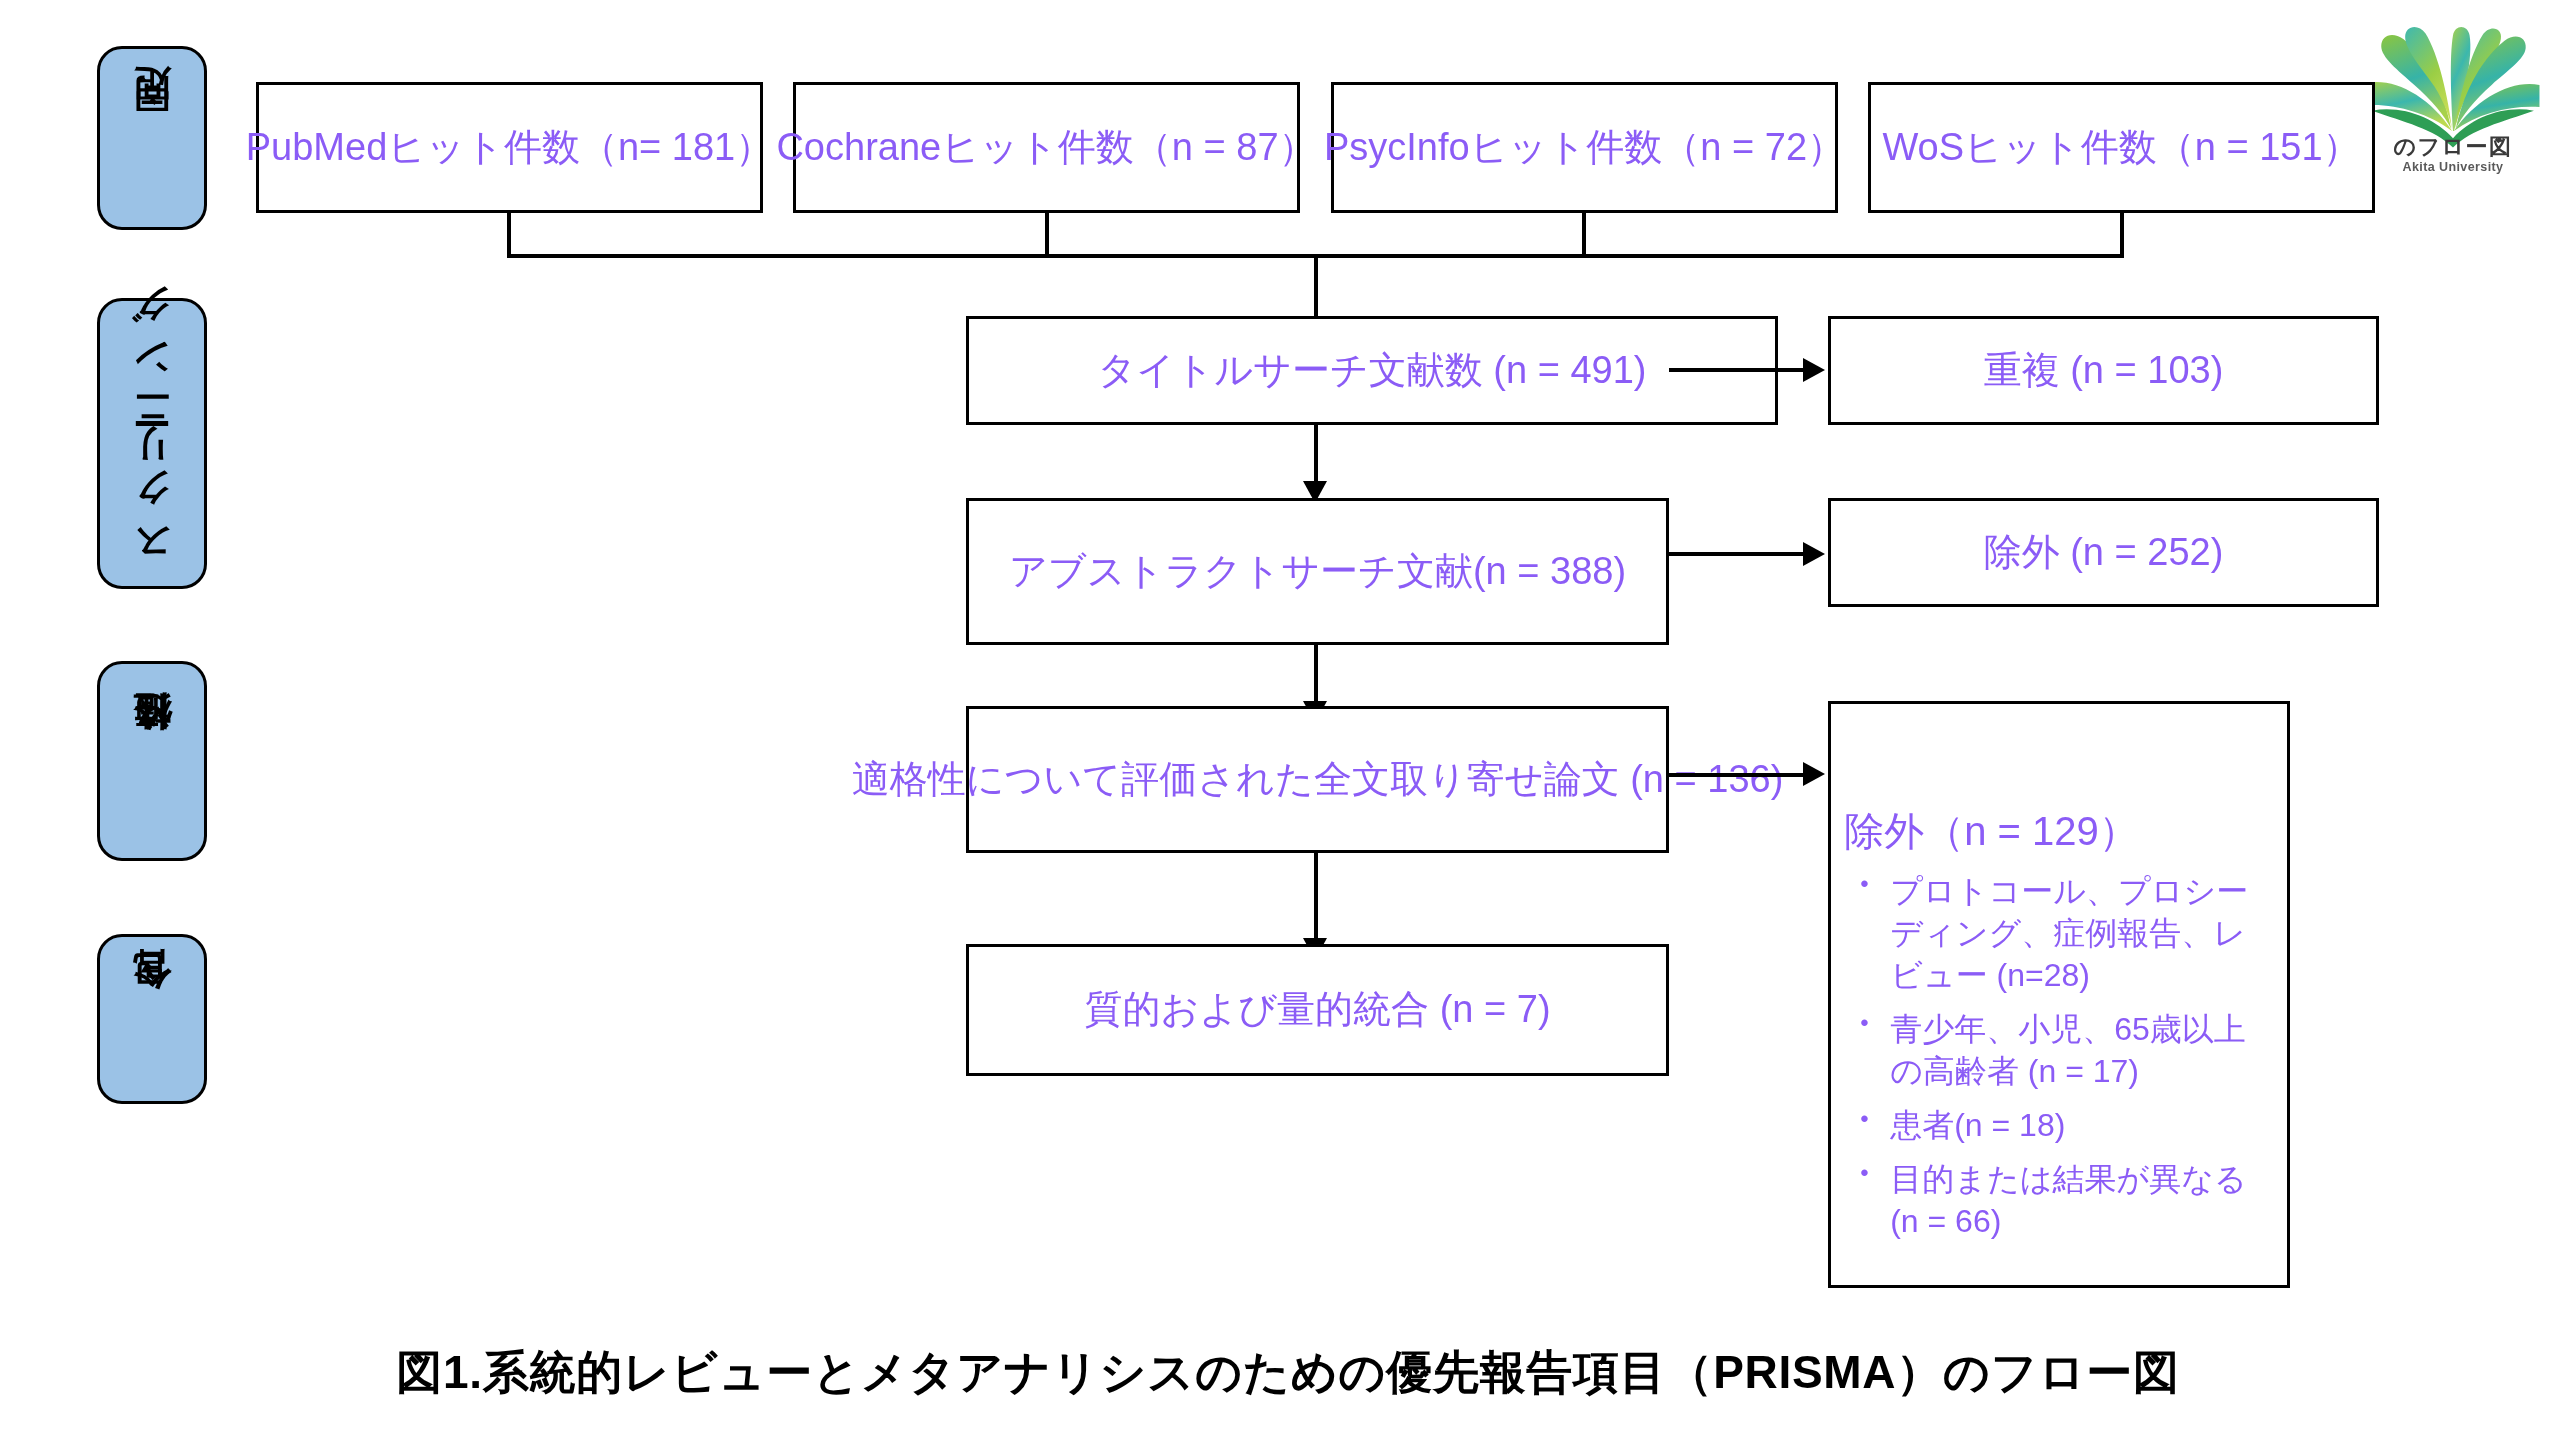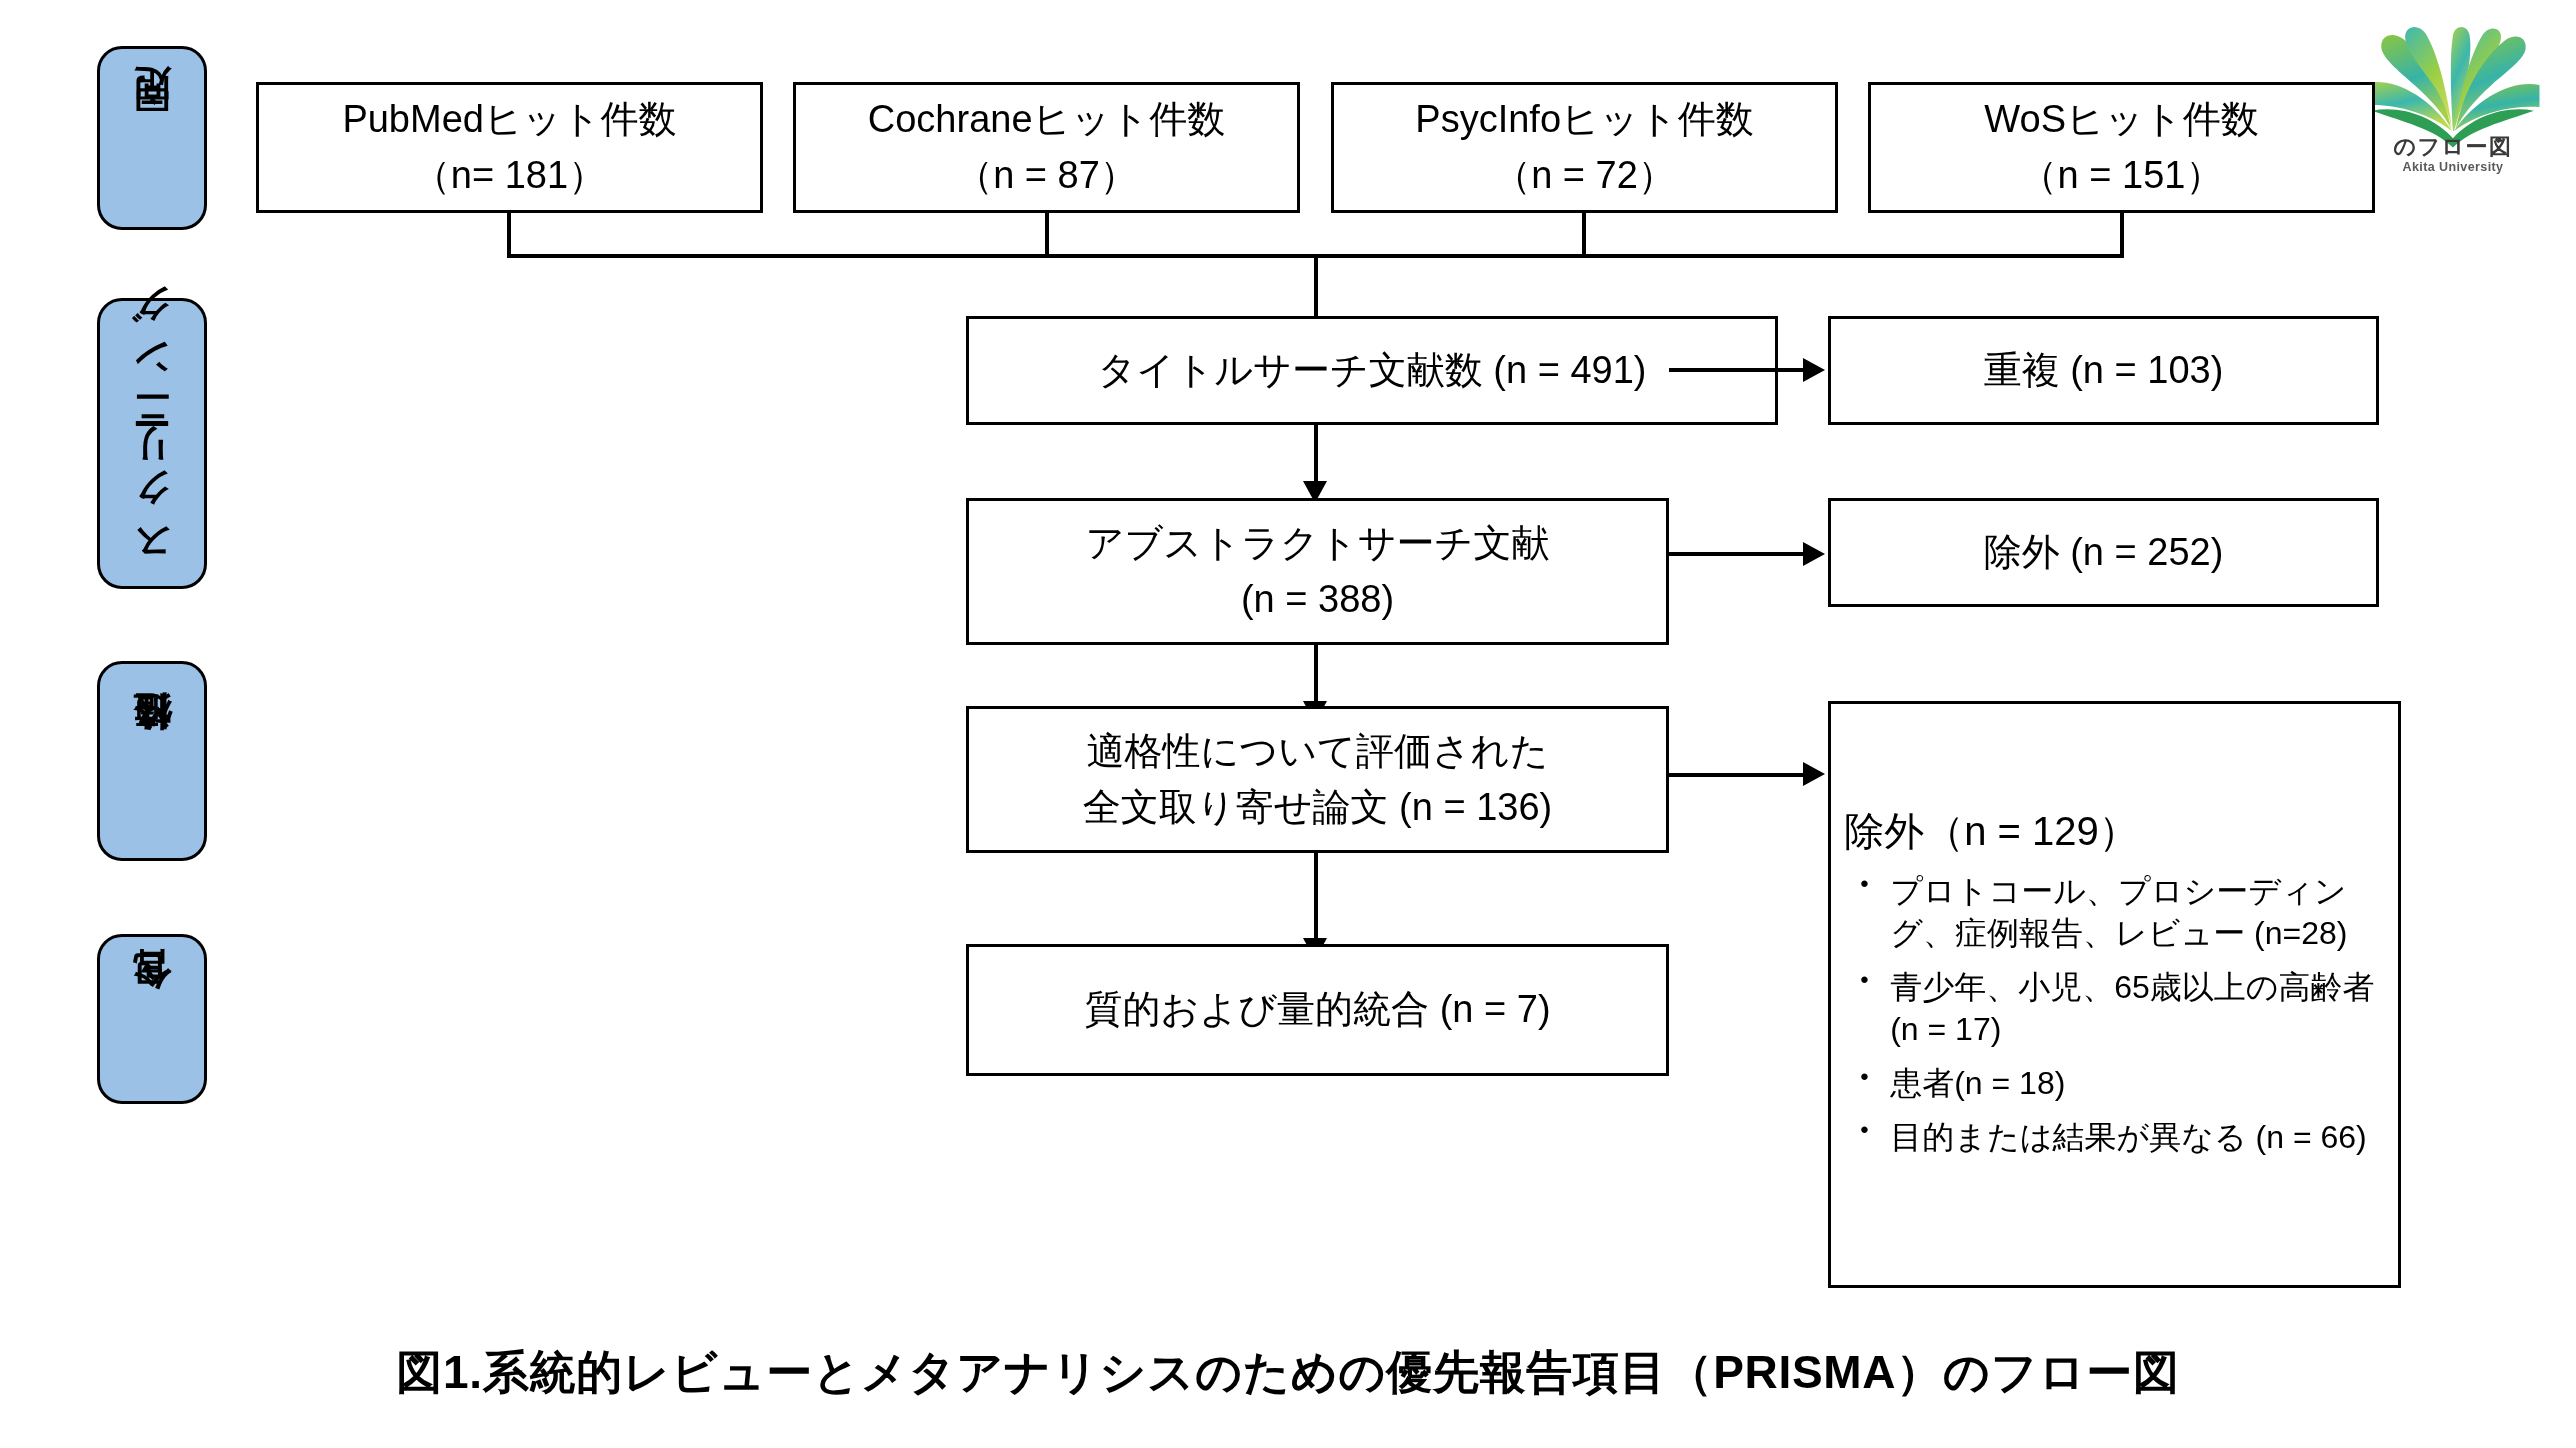--- a/index.html
+++ b/index.html
@@ -41,27 +41,27 @@
     color: #000000;
   }
 
   
   .box {
     position: absolute;
     background: #ffffff;
     border: 3.7px solid #000000;
     box-sizing: border-box;
     display: flex;
-    flex-direction: column;
+    flex-direction: row;
     align-items: center;
     justify-content: center;
     text-align: center;
     font-size: 38px;
     line-height: 1.45;
-    color: #000000;
+    color: #8b5cf6;
     padding: 2.9px 7.3px;
   }
   .box .line { display: block; white-space: nowrap; }
 
   
   .box.detail {
     align-items: flex-start;
     justify-content: flex-start;
     text-align: left;
     padding: 0;
@@ -261,21 +261,21 @@
   <div class="vline" style="left:1314px; top:645px; width:4.4px; height:60px;"></div>
   <div class="arrow-down" style="left:1303px; top:701px;"></div>
 
   <div class="box" style="left:966px; top:706px; width:703px; height:147px;">
     <span class="line">適格性について評価された</span>
     <span class="line">全文取り寄せ論文 (n = 136)</span>
   </div>
   <div class="hline" style="left:1669px; top:773px; width:138px; height:4.4px;"></div>
   <div class="arrow-right" style="left:1803px; top:762px;"></div>
 
-  <div class="box detail" style="left:1828px; top:701px; width:573px; height:587px;">
+  <div class="box detail" style="left:1828px; top:701px; width:462px; height:587px;">
     <div class="detail-inner">
       <div class="detail-title">除外（n = 129）</div>
       <ul class="bullets">
         <li>プロトコール、プロシーディング、症例報告、レビュー (n=28)</li>
         <li>青少年、小児、65歳以上の高齢者 (n = 17)</li>
         <li>患者(n = 18)</li>
         <li>目的または結果が異なる (n = 66)</li>
       </ul>
     </div>
   </div>

